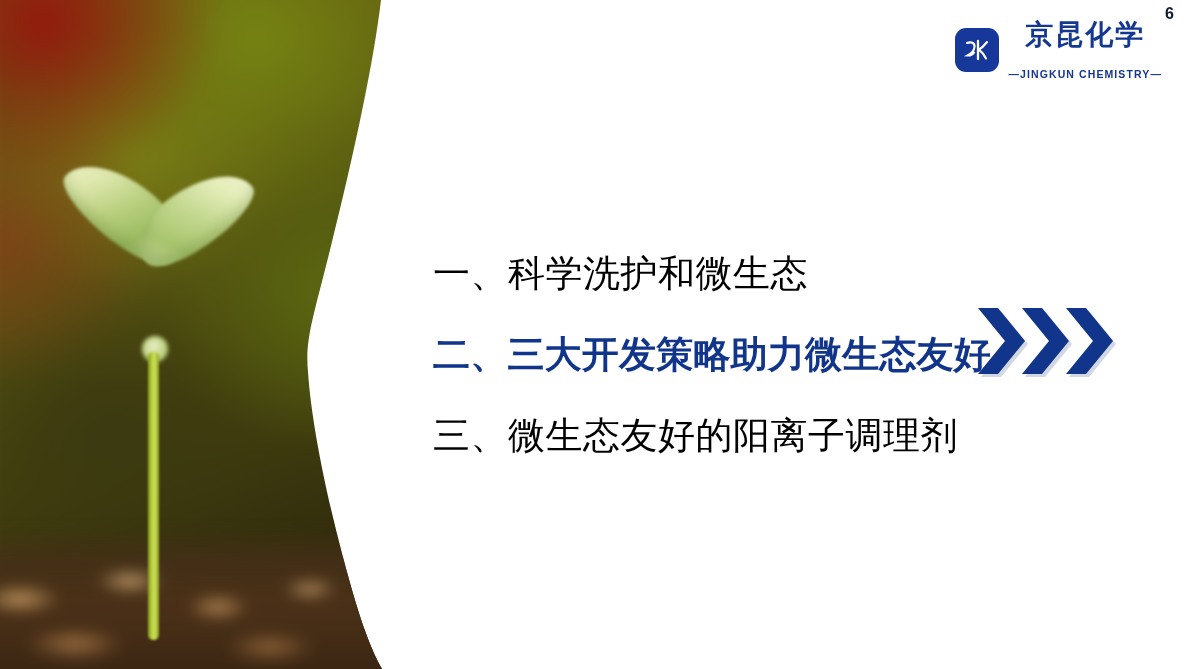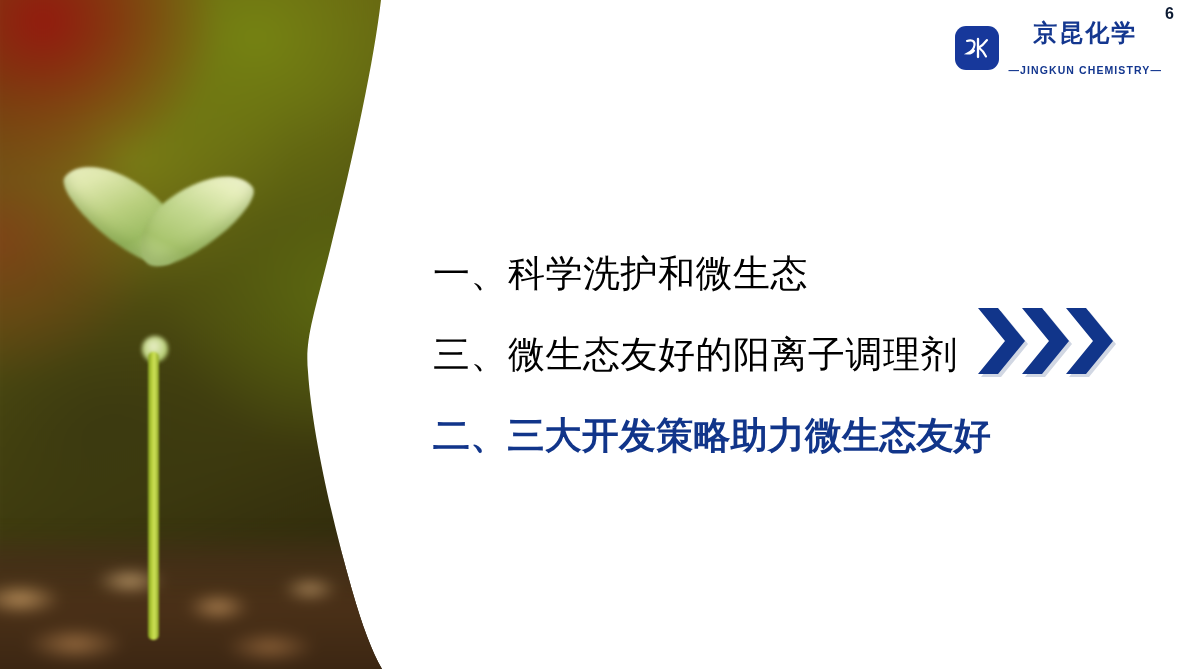--- a/index.html
+++ b/index.html
@@ -179,21 +179,21 @@
     flex: none;
   }
   .logo-mark svg { display: block; }
   .logo-text {
     display: flex;
     flex-direction: column;
     align-items: center;
     justify-content: center;
   }
   .logo-cn {
-    font-size: 24px;
+    font-size: 28px;
     font-weight: bold;
     color: #14378f;
     letter-spacing: 2px;
     line-height: 1.05;
     white-space: nowrap;
   }
   .logo-en {
     margin-top: 19px;
     font-size: 10.5px;
     font-weight: bold;
@@ -224,22 +224,22 @@
     <div class="leaf leaf-left"></div>
     <div class="leaf leaf-right"></div>
     <div class="leaf-joint"></div>
     <div class="stem"></div>
   </div>
 
   <div class="content">
 
     <div class="agenda">
       <div class="agenda-item">一、科学洗护和微生态</div>
+      <div class="agenda-item is-active">二、三大开发策略助力微生态友好</div>
       <div class="agenda-item">三、微生态友好的阳离子调理剂</div>
-      <div class="agenda-item is-active">二、三大开发策略助力微生态友好</div>
     </div>
 
     <div class="chevrons">
       <svg width="160" height="78" viewBox="0 0 160 78" xmlns="http://www.w3.org/2000/svg">
         <g>
 
           <path d="M 5,5 L 25,5 L 52,38 L 25,71 L 5,71 L 32,38 Z" fill="#9aa6c0" opacity="0.45" transform="translate(3,3)"></path>
           <path d="M 49,5 L 69,5 L 96,38 L 69,71 L 49,71 L 76,38 Z" fill="#9aa6c0" opacity="0.45" transform="translate(3,3)"></path>
           <path d="M 93,5 L 113,5 L 140,38 L 113,71 L 93,71 L 120,38 Z" fill="#9aa6c0" opacity="0.45" transform="translate(3,3)"></path>
 

